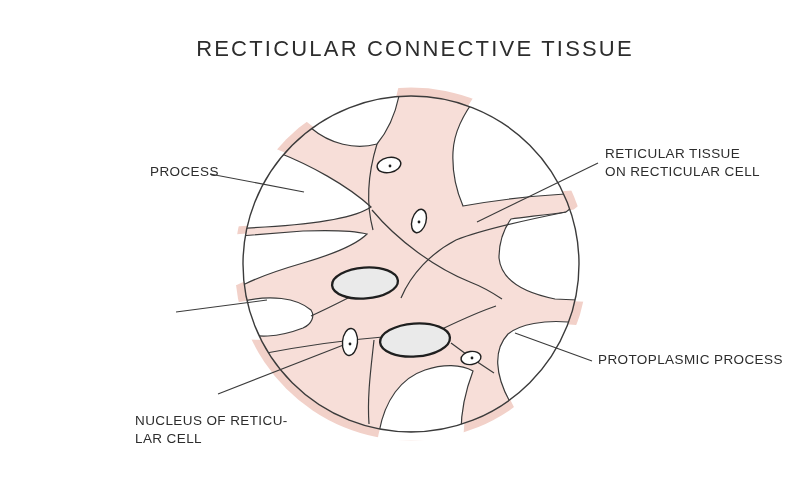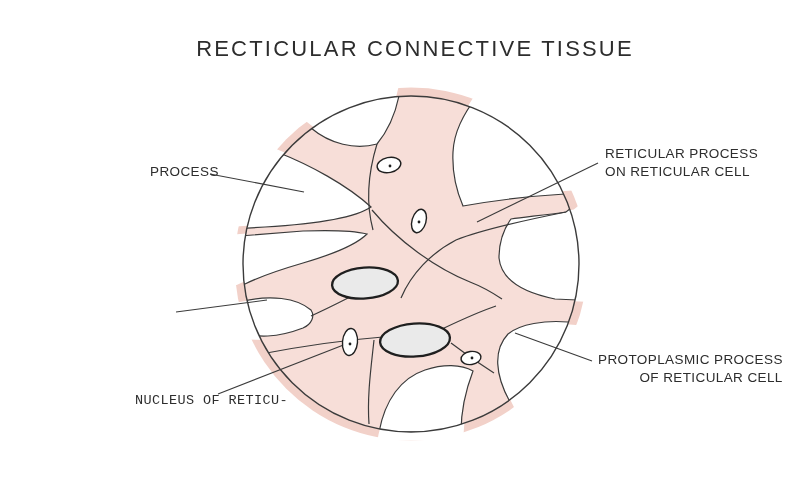--- a/index.html
+++ b/index.html
@@ -33,21 +33,21 @@
     position:absolute;
     font-size:13.5px;
     line-height:18px;
     letter-spacing:0.4px;
     color:var(--text);
     white-space:nowrap;
   }
   .label-matrix{left:135px;top:163px;}
   .label-fibers{left:590px;top:145px;}
   .label-reticular-cell{left:40px;top:305px;}
-  .label-nucleus{left:120px;top:392px;font-family:Liberation Mono, monospace;}
+  .label-nucleus{left:120px;top:412px;}
   .label-protoplasmic{left:583px;top:351px;text-align:right;}
   svg{position:absolute;left:0;top:0;}
 </style>
 </head>
 <body>
 
 <div class="stage">
 
   <div class="title">RECTICULAR CONNECTIVE TISSUE</div>
 
@@ -117,27 +117,27 @@
       <circle cx="335" cy="344" r="1.4"></circle>
       <circle cx="457" cy="358" r="1.4"></circle>
     </g>
   </svg>
 
   <div class="label label-matrix">
     <div>PROCESS</div>
   </div>
 
   <div class="label label-fibers">
-    <div>RETICULAR PROCESS</div>
-    <div>ON RETICULAR CELL</div>
+    <div>RETICULAR TISSUE</div>
+    <div>ON RECTICULAR CELL</div>
   </div>
 
 
   <div class="label label-nucleus">
     <div>NUCLEUS OF RETICU-</div>
+    <div>LAR CELL</div>
   </div>
 
   <div class="label label-protoplasmic">
     <div>PROTOPLASMIC PROCESS</div>
-    <div>OF RETICULAR CELL</div>
   </div>
 
 </div>
 
 </body></html>

